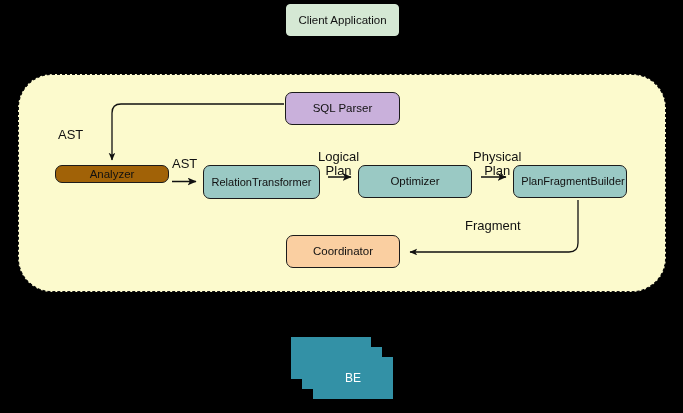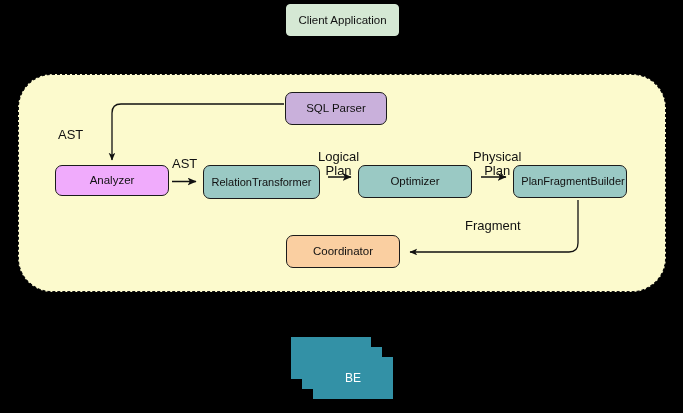--- a/index.html
+++ b/index.html
@@ -54,30 +54,30 @@
     box-sizing: border-box;
     background: #FCFACD;
     border: 1.4px dashed #111111;
     border-radius: 34px;
   }
 
   
   #sql-parser {
     left: 285px;
     top: 92px;
-    width: 102px;
+    width: 115px;
     height: 33px;
     background: #C9B0DB;
   }
   #analyzer {
     left: 55px;
     top: 165px;
     width: 114px;
-    height: 31px;
-    background: #f0abfc;
+    height: 18px;
+    background: #a16207;
   }
   #relation-transformer {
     left: 203px;
     top: 165px;
     width: 117px;
     height: 34px;
     background: #9AC9C4;
     font-size: 11px;
   }
   #optimizer {

